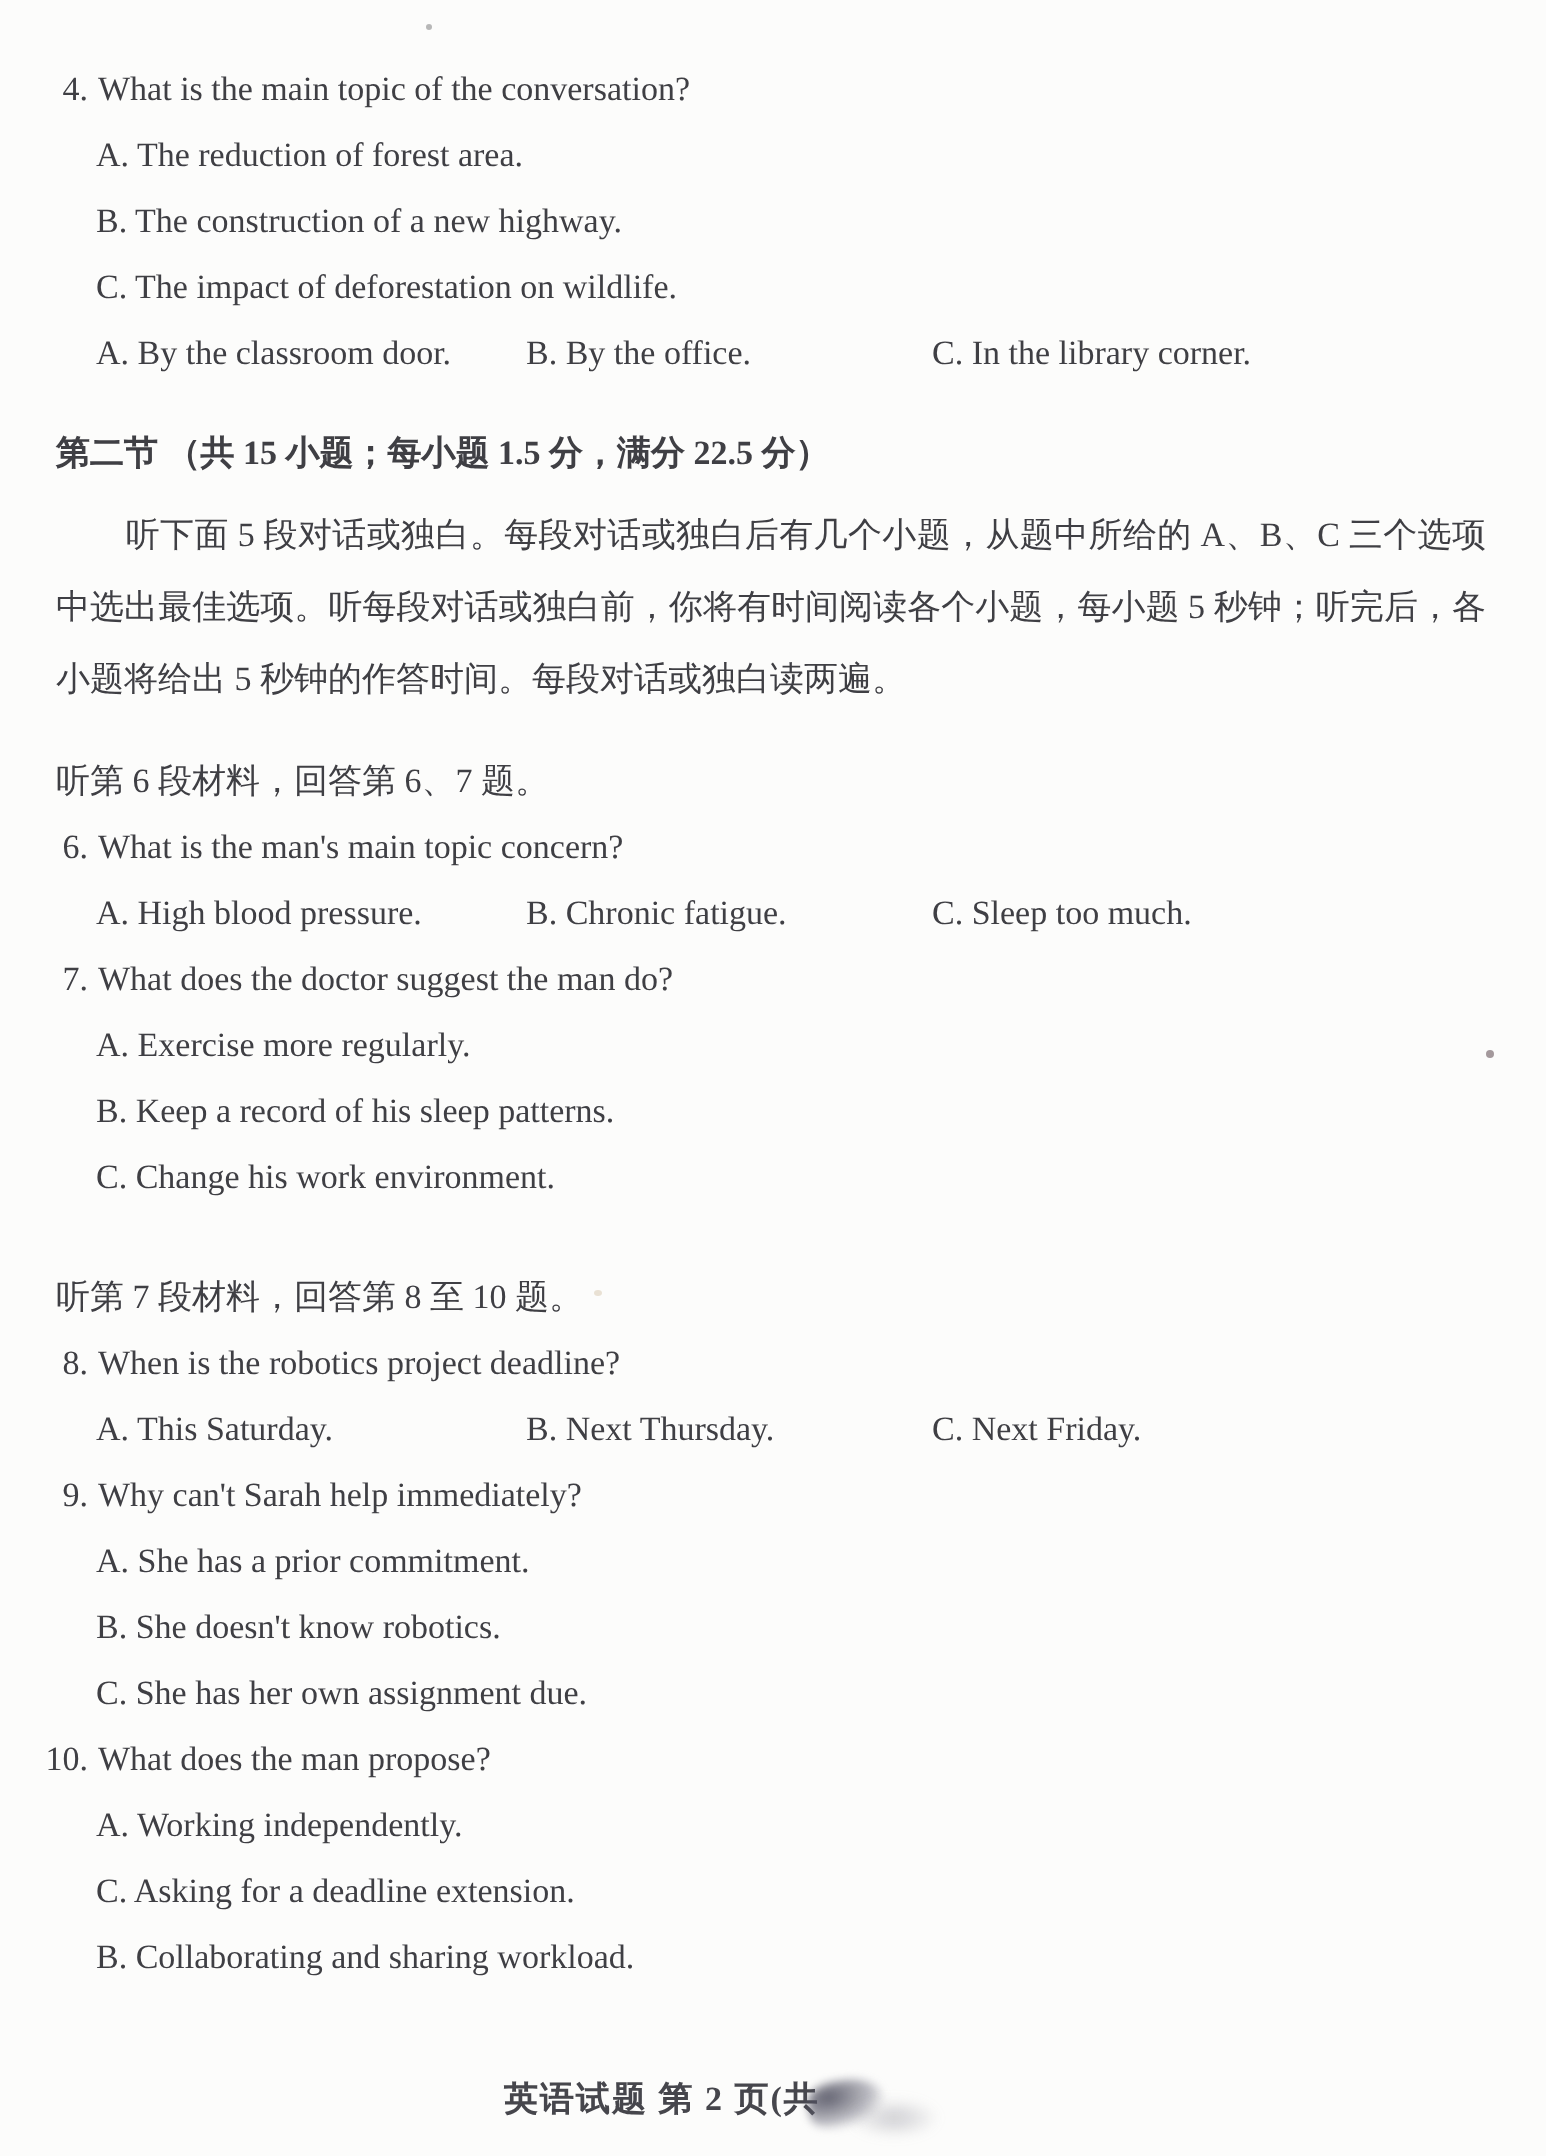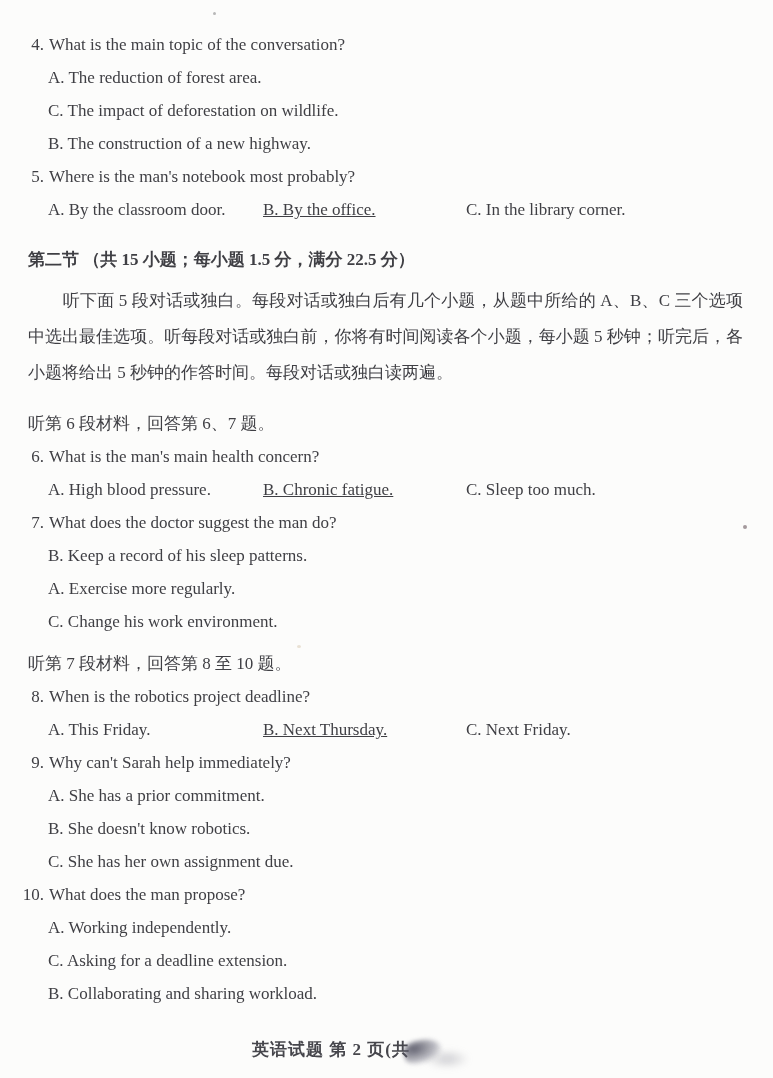--- a/index.html
+++ b/index.html
@@ -34,40 +34,40 @@
     line-height:22px;
     white-space:nowrap;
   }
   .opt-row{
     display:flex;
     margin:0 0 11px 48px;
     line-height:22px;
     white-space:nowrap;
   }
   .opt-row .col-a{width:215px;}
-  .opt-row .col-b{width:203px;text-decoration:underline;}
+  .opt-row .col-b{width:203px;}
   .opt-row .col-c{flex:1;}
   .section-head{
     margin:28px 0 11px 28px;
     line-height:22px;
     white-space:nowrap;
     font-weight:bold;
   }
   .cn-para{
     margin:12px 30px 0 28px;
     line-height:36px;
     text-indent:2.05em;
     text-align:justify;
   }
   .m-head{
     margin:22px 0 11px 28px;
     line-height:22px;
     white-space:nowrap;
   }
-  .m-head.second{margin-top:20px;}
+  .m-head.second{margin-top:38px;}
   .footer{
     position:absolute;
     left:252px;top:1038px;
     font-weight:bold;
     font-size:17px;
     color:#46464c;
     letter-spacing:1px;
     white-space:nowrap;
     text-align:center;
   }
@@ -91,52 +91,51 @@
   .speck.s2{left:213px;top:12px;width:3px;height:3px;background:#9a9a9a;opacity:.7;}
   .speck.s3{left:297px;top:645px;width:4px;height:3px;background:#e9e1d4;}
 </style>
 </head>
 <body>
 
 <div class="sheet">
 
   <div class="q"><span class="qnum">4.</span><span>What is the main topic of the conversation?</span></div>
   <div class="opt">A. The reduction of forest area.</div>
+  <div class="opt">B. The construction of a new highway.</div>
   <div class="opt">C. The impact of deforestation on wildlife.</div>
-  <div class="opt">B. The construction of a new highway.</div>
 
-  <div class="q"><span class="qnum">5.</span><span>Where is the man's notebook most probably?</span></div>
   <div class="opt-row">
     <span class="col-a">A. By the classroom door.</span>
     <span class="col-b">B. By the office.</span>
     <span class="col-c">C. In the library corner.</span>
   </div>
 
   <div class="section-head">第二节 （共 15 小题；每小题 1.5 分，满分 22.5 分）</div>
   <div class="cn-para">听下面 5 段对话或独白。每段对话或独白后有几个小题，从题中所给的 A、B、C 三个选项中选出最佳选项。听每段对话或独白前，你将有时间阅读各个小题，每小题 5 秒钟；听完后，各小题将给出 5 秒钟的作答时间。每段对话或独白读两遍。</div>
 
   <div class="m-head">听第 6 段材料，回答第 6、7 题。</div>
 
-  <div class="q"><span class="qnum">6.</span><span>What is the man's main health concern?</span></div>
+  <div class="q"><span class="qnum">6.</span><span>What is the man's main topic concern?</span></div>
   <div class="opt-row">
     <span class="col-a">A. High blood pressure.</span>
     <span class="col-b">B. Chronic fatigue.</span>
     <span class="col-c">C. Sleep too much.</span>
   </div>
 
   <div class="q"><span class="qnum">7.</span><span>What does the doctor suggest the man do?</span></div>
+  <div class="opt">A. Exercise more regularly.</div>
   <div class="opt">B. Keep a record of his sleep patterns.</div>
-  <div class="opt">A. Exercise more regularly.</div>
   <div class="opt">C. Change his work environment.</div>
 
   <div class="m-head second">听第 7 段材料，回答第 8 至 10 题。</div>
 
   <div class="q"><span class="qnum">8.</span><span>When is the robotics project deadline?</span></div>
   <div class="opt-row">
-    <span class="col-a">A. This Friday.</span>
+    <span class="col-a">A. This Saturday.</span>
     <span class="col-b">B. Next Thursday.</span>
     <span class="col-c">C. Next Friday.</span>
   </div>
 
   <div class="q"><span class="qnum">9.</span><span>Why can't Sarah help immediately?</span></div>
   <div class="opt">A. She has a prior commitment.</div>
   <div class="opt">B. She doesn't know robotics.</div>
   <div class="opt">C. She has her own assignment due.</div>
 
   <div class="q"><span class="qnum">10.</span><span>What does the man propose?</span></div>

